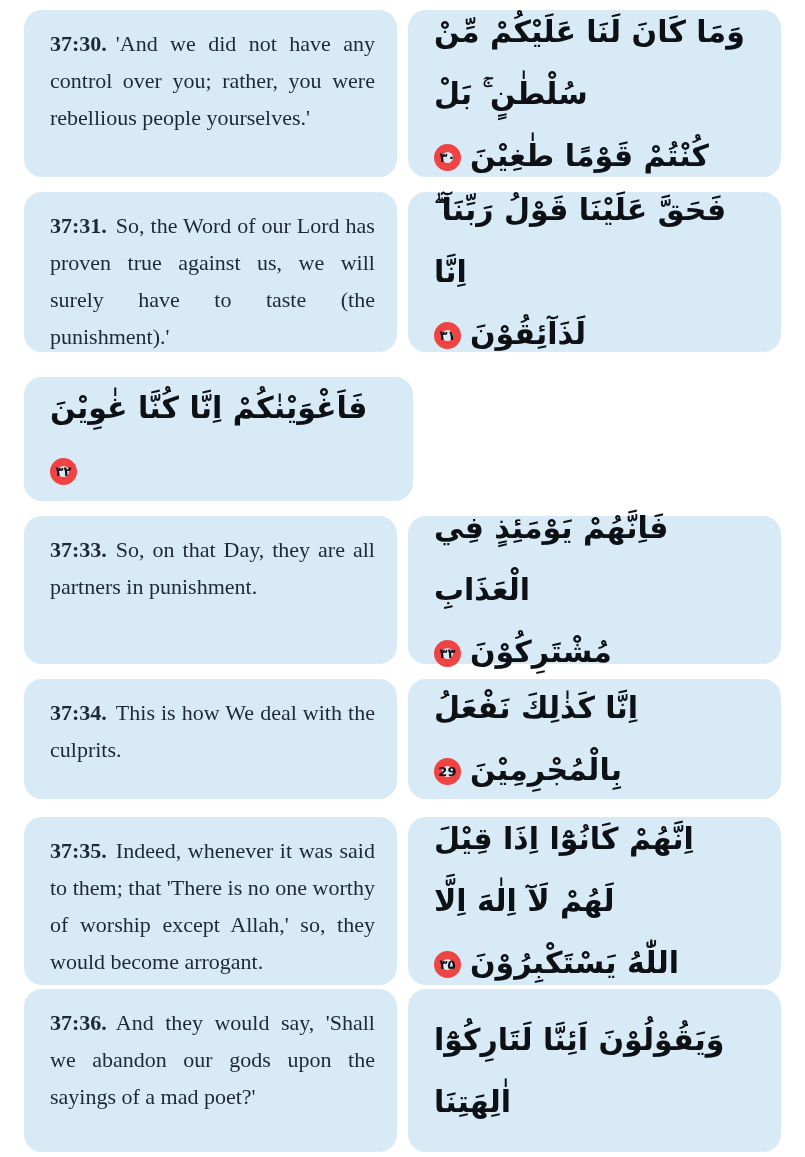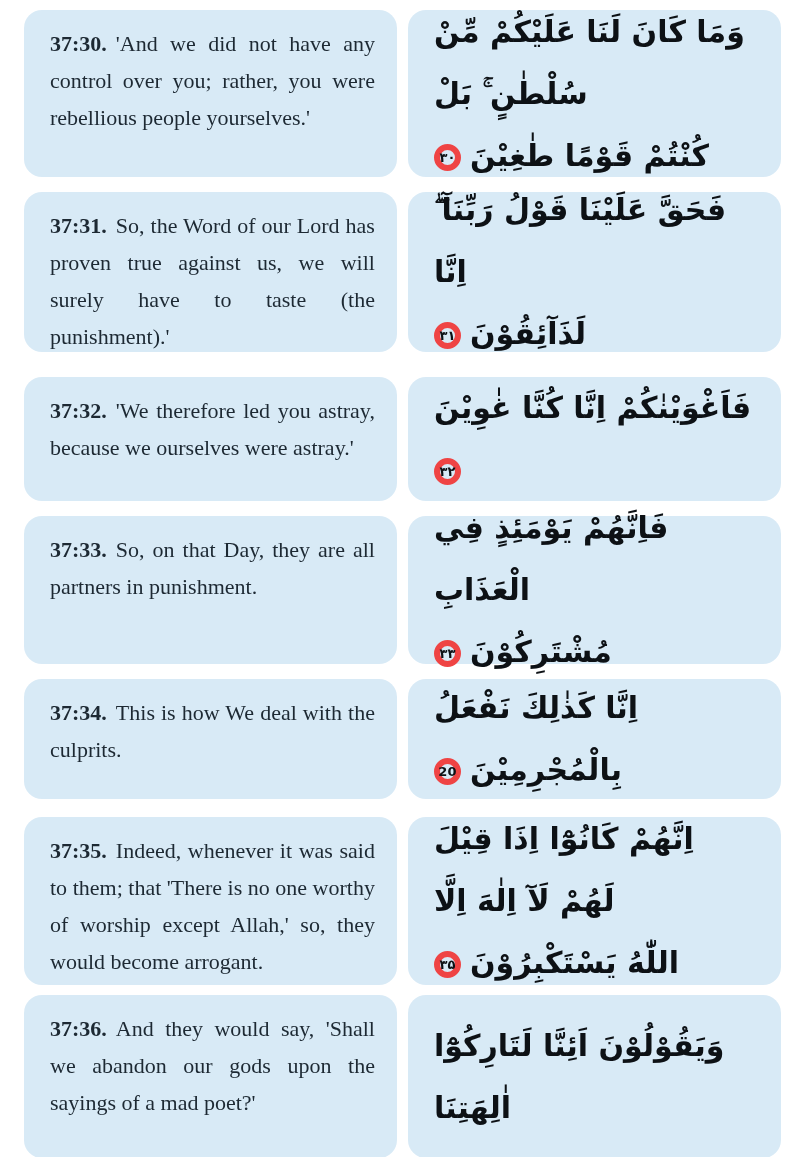--- a/index.html
+++ b/index.html
@@ -12,42 +12,42 @@
   .box{
     box-sizing:border-box;width:389px;border-radius:18px;
     background:#d8eaf6;
   }
   
   .r0 .box{height:167px}.r0{margin-bottom:15px}
   .r1 .box{height:160px}.r1{margin-bottom:25px}
   .r2 .box{height:124px}.r2{margin-bottom:15px}
   .r3 .box{height:148px}.r3{margin-bottom:15px}
   .r4 .box{height:120px}.r4{margin-bottom:18px}
-  .r5 .box{height:168px}.r5{margin-bottom:10px}
+  .r5 .box{height:168px}.r5{margin-bottom:4px}
   .r6 .box{height:163px}.r6{margin-bottom:12px}
   .english{
     padding:15px 22px 0 26px;
     font-size:22px;line-height:37px;
     color:#1d2933;text-align:justify;
   }
   .english .ref{font-weight:700;margin-right:9px;}
   .arabic{
     direction:rtl;
     display:flex;flex-direction:column;justify-content:center;
     padding:4px 26px;
     font-family:"DejaVu Sans", sans-serif;
     font-weight:700;font-size:30px;line-height:62px;
     color:#0d1115;text-align:left;
   }
   .ar-line{display:block;}
   .ar-line:empty{display:none;}
   .ar-line2{display:block;}
   .aya{
     display:inline-flex;align-items:center;justify-content:center;
-    width:27px;height:27px;border:6px solid #ef4444;border-radius:50%;
+    width:27px;height:27px;border:8px solid #ef4444;border-radius:50%;
     font-size:13px;line-height:1;margin-inline-start:9px;
     vertical-align:middle;box-sizing:border-box;
   }
 </style>
 </head>
 <body>
 
 <div class="page">
 
   <div class="row r0">
@@ -60,38 +60,37 @@
 
   <div class="row r1">
     <div class="box english"><span class="ref">37:31.</span><span>So, the Word of our Lord has proven true against us, we will surely have to taste (the punishment).'</span></div>
     <div class="box arabic" dir="rtl">
         <div class="ar-line">فَحَقَّ عَلَيْنَا قَوْلُ رَبِّنَآ ۖ اِنَّا</div>
         <div class="ar-line2"><span>لَذَآئِقُوْنَ</span><span class="aya">۳۱</span></div>
       </div>
   </div>
 
   <div class="row r2">
-    <div class="box english"><span class="ref">37:32.</span><span>'We therefore led you astray, because we ourselves were astray.'</span></div>
     <div class="box arabic" dir="rtl">
         <div class="ar-line2"><span>فَاَغْوَيْنٰكُمْ اِنَّا كُنَّا غٰوِيْنَ</span><span class="aya">۳۲</span></div>
       </div>
   </div>
 
   <div class="row r3">
     <div class="box english"><span class="ref">37:33.</span><span>So, on that Day, they are all partners in punishment.</span></div>
     <div class="box arabic" dir="rtl">
         <div class="ar-line">فَاِنَّهُمْ يَوْمَئِذٍ فِي الْعَذَابِ</div>
         <div class="ar-line2"><span>مُشْتَرِكُوْنَ</span><span class="aya">۳۳</span></div>
       </div>
   </div>
 
   <div class="row r4">
     <div class="box english"><span class="ref">37:34.</span><span>This is how We deal with the culprits.</span></div>
     <div class="box arabic" dir="rtl">
-        <div class="ar-line2"><span>اِنَّا كَذٰلِكَ نَفْعَلُ بِالْمُجْرِمِيْنَ</span><span class="aya">20</span></div>
+        <div class="ar-line2"><span>اِنَّا كَذٰلِكَ نَفْعَلُ بِالْمُجْرِمِيْنَ</span><span class="aya">29</span></div>
       </div>
   </div>
 
   <div class="row r5">
     <div class="box english"><span class="ref">37:35.</span><span>Indeed, whenever it was said to them; that 'There is no one worthy of worship except Allah,' so, they would become arrogant.</span></div>
     <div class="box arabic" dir="rtl">
         <div class="ar-line">اِنَّهُمْ كَانُوْٓا اِذَا قِيْلَ لَهُمْ لَآ اِلٰهَ اِلَّا</div>
         <div class="ar-line2"><span>اللّٰهُ يَسْتَكْبِرُوْنَ</span><span class="aya">۳۵</span></div>
       </div>
   </div>

